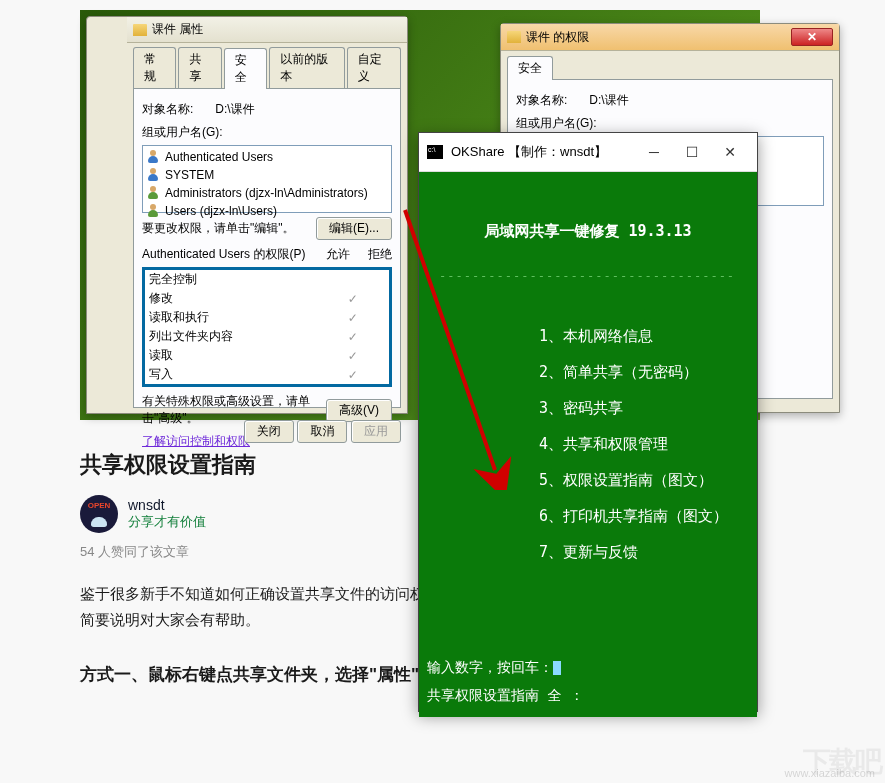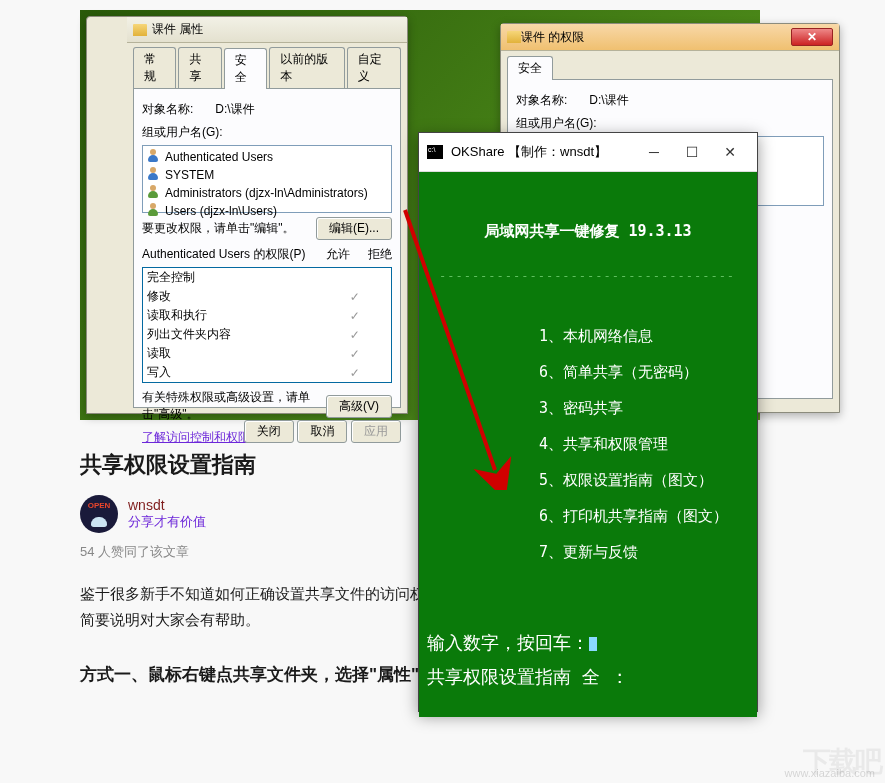--- a/index.html
+++ b/index.html
@@ -78,21 +78,21 @@
   .field-row { margin: 4px 0; }
   .field-label { display: inline-block; width: 70px; }
   .listbox {
     border: 1px solid #7f9db9;
     background: #fff;
     padding: 2px;
     margin: 4px 0;
     font-size: 12px;
     line-height: 16px;
   }
-  .listbox .item { display: flex; gap: 4px; padding: 1px 2px; }
+  .listbox .item { display: flex; align-items: center; gap: 4px; padding: 1px 2px; }
   .user-icon {
     width: 14px; height: 14px;
     display: inline-block;
     position: relative;
   }
   .user-icon::before {
     content: "";
     position: absolute;
     left: 3px; top: 0;
     width: 6px; height: 6px;
@@ -102,21 +102,21 @@
   .user-icon::after {
     content: "";
     position: absolute;
     left: 1px; top: 6px;
     width: 10px; height: 7px;
     background: #3a78c8;
     border-radius: 5px 5px 2px 2px;
   }
   .group-icon::after { background: #5a9a3a; }
   .perm-table {
-    border: 1px solid #0369a1;
+    border: 3px solid #0369a1;
     background: #fff;
     width: 100%;
     border-collapse: collapse;
     font-size: 12px;
     margin-top: 4px;
   }
   .perm-table td { padding: 1px 4px; }
   .perm-table .check { color: #999; text-align: center; }
   .win-btn {
     background: #ece9d8;
@@ -221,23 +221,23 @@
     margin-bottom: 35px;
     overflow: hidden;
     white-space: nowrap;
   }
   .menu-list {
     margin-left: 100px;
     line-height: 36px;
   }
   .okshare-footer {
     position: absolute;
-    bottom: 28px;
+    bottom: 12px;
     left: 8px;
-    font-size: 18px;
+    font-size: 14px;
   }
   .cursor-block {
     display: inline-block;
     width: 8px; height: 14px;
     background: #8adaff;
     vertical-align: middle;
   }
 
   
   .red-arrow {
@@ -287,22 +287,22 @@
     top: 6px;
   }
   .avatar::after {
     content: "";
     position: absolute;
     bottom: 6px;
     width: 16px; height: 10px;
     background: #cbe3f2;
     border-radius: 8px 8px 3px 3px;
   }
-  .author-name { font-size: 14px; font-weight: 500; color: #7f1d1d; }
-  .author-tag { font-size: 13px; color: #6d28d9; }
+  .author-name { font-size: 14px; font-weight: 500; color: #0f172a; }
+  .author-tag { font-size: 13px; color: #15803d; }
   .likes { font-size: 13px; color: #888; margin: 10px 0 20px 0; }
   .article p {
     font-size: 15px;
     line-height: 26px;
     color: #1a1a1a;
     margin-bottom: 30px;
   }
   .article h2 {
     font-size: 17px;
     font-weight: bold;
@@ -424,21 +424,21 @@
     </div>
     <div class="btn-row">
       <button class="win-btn">关闭</button>
       <button class="win-btn">取消</button>
       <button class="win-btn" disabled="" style="color:#999;">应用</button>
     </div>
   </div>
 
   <div class="win7-window perm-window">
     <div class="win7-titlebar">
-      <div style="display:flex;align-items:center;">
+      <div style="display:flex;align-items:center;gap:5px;">
         <span class="folder-icon-sm"></span>
         <span>课件 的权限</span>
       </div>
       <div class="close-btn-red">✕</div>
     </div>
     <div class="tabstrip">
       <div class="tab active">安全</div>
     </div>
     <div class="tab-body" style="height:320px;">
       <div class="field-row">
@@ -459,21 +459,21 @@
       <div class="win-ctrl">─</div>
       <div class="win-ctrl">☐</div>
       <div class="win-ctrl">✕</div>
     </div>
   </div>
   <div class="okshare-body">
     <div class="okshare-title">局域网共享一键修复  19.3.13</div>
     <div class="dash-line">-----------------------------------------------</div>
     <div class="menu-list">
       <div>1、本机网络信息</div>
-      <div>6、简单共享（无密码）</div>
+      <div>2、简单共享（无密码）</div>
       <div>3、密码共享</div>
       <div>4、共享和权限管理</div>
       <div>5、权限设置指南（图文）</div>
       <div>6、打印机共享指南（图文）</div>
       <div>7、更新与反馈</div>
     </div>
     <div class="okshare-footer">
       <div><span>输入数字，按回车：</span><span class="cursor-block"></span></div>
       <div style="margin-top:10px;">共享权限设置指南  全 ：</div>
     </div>

